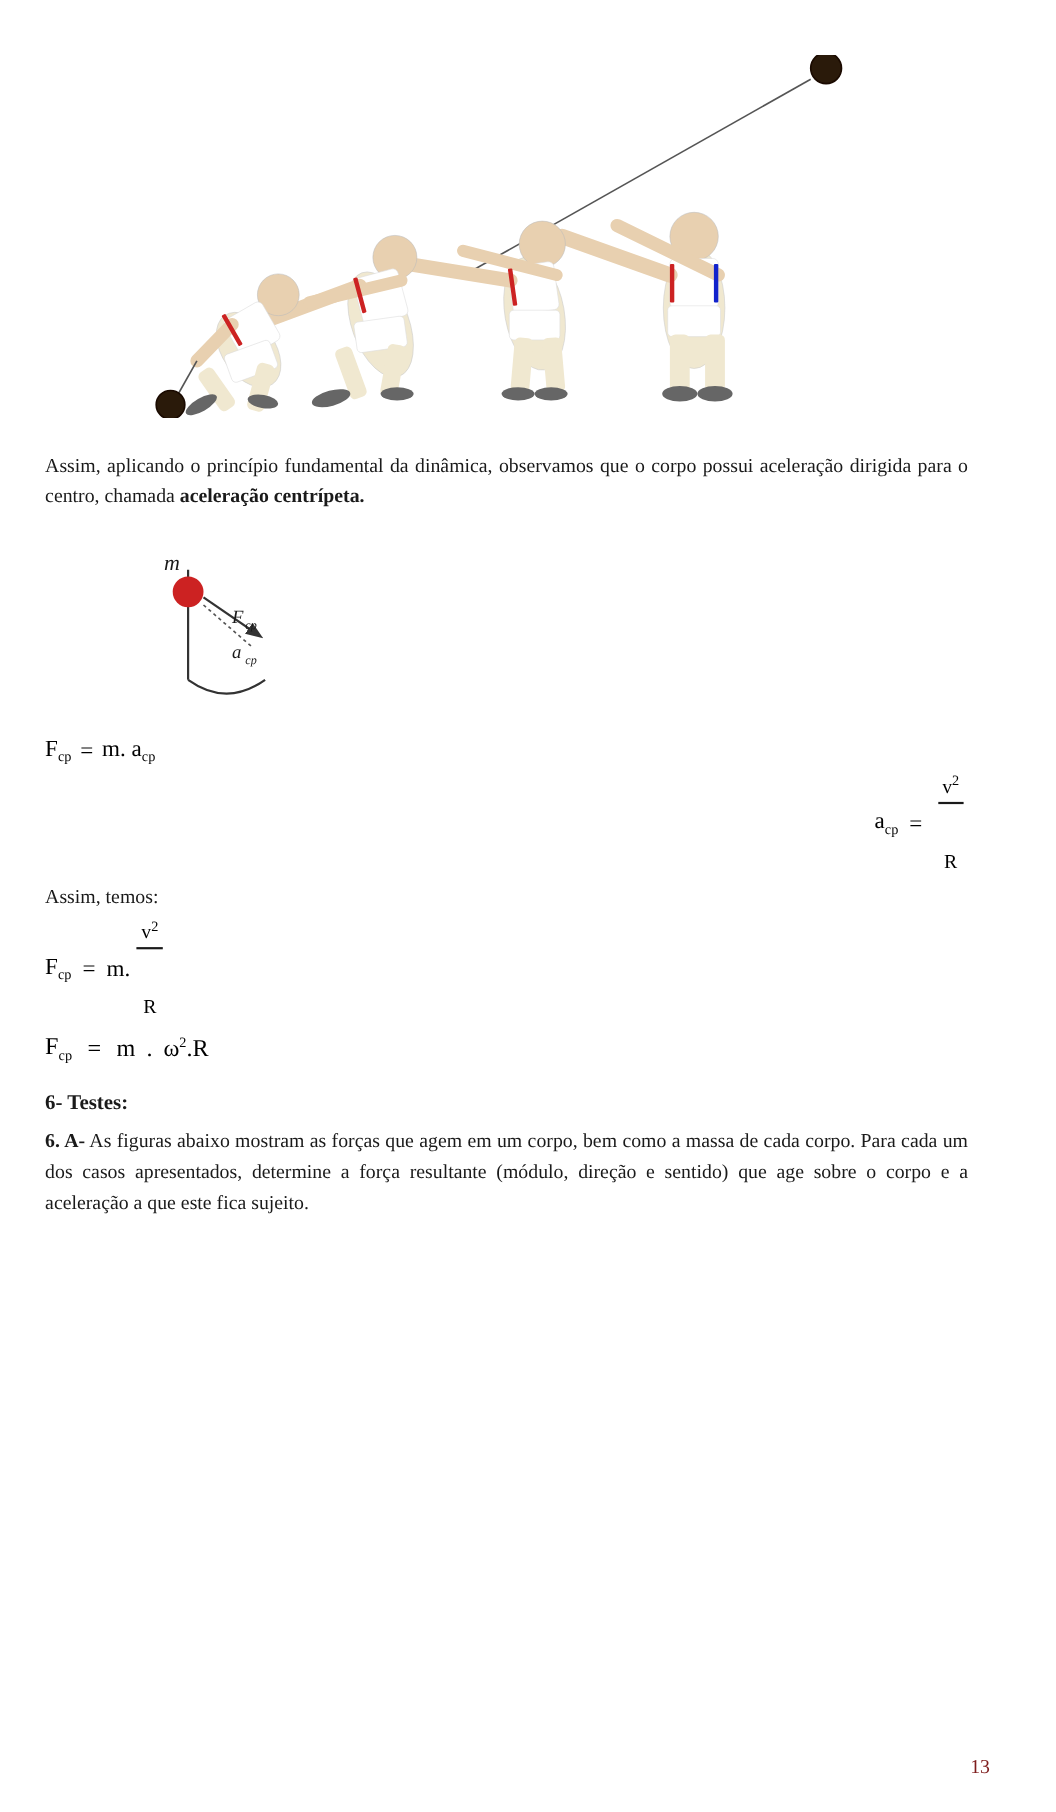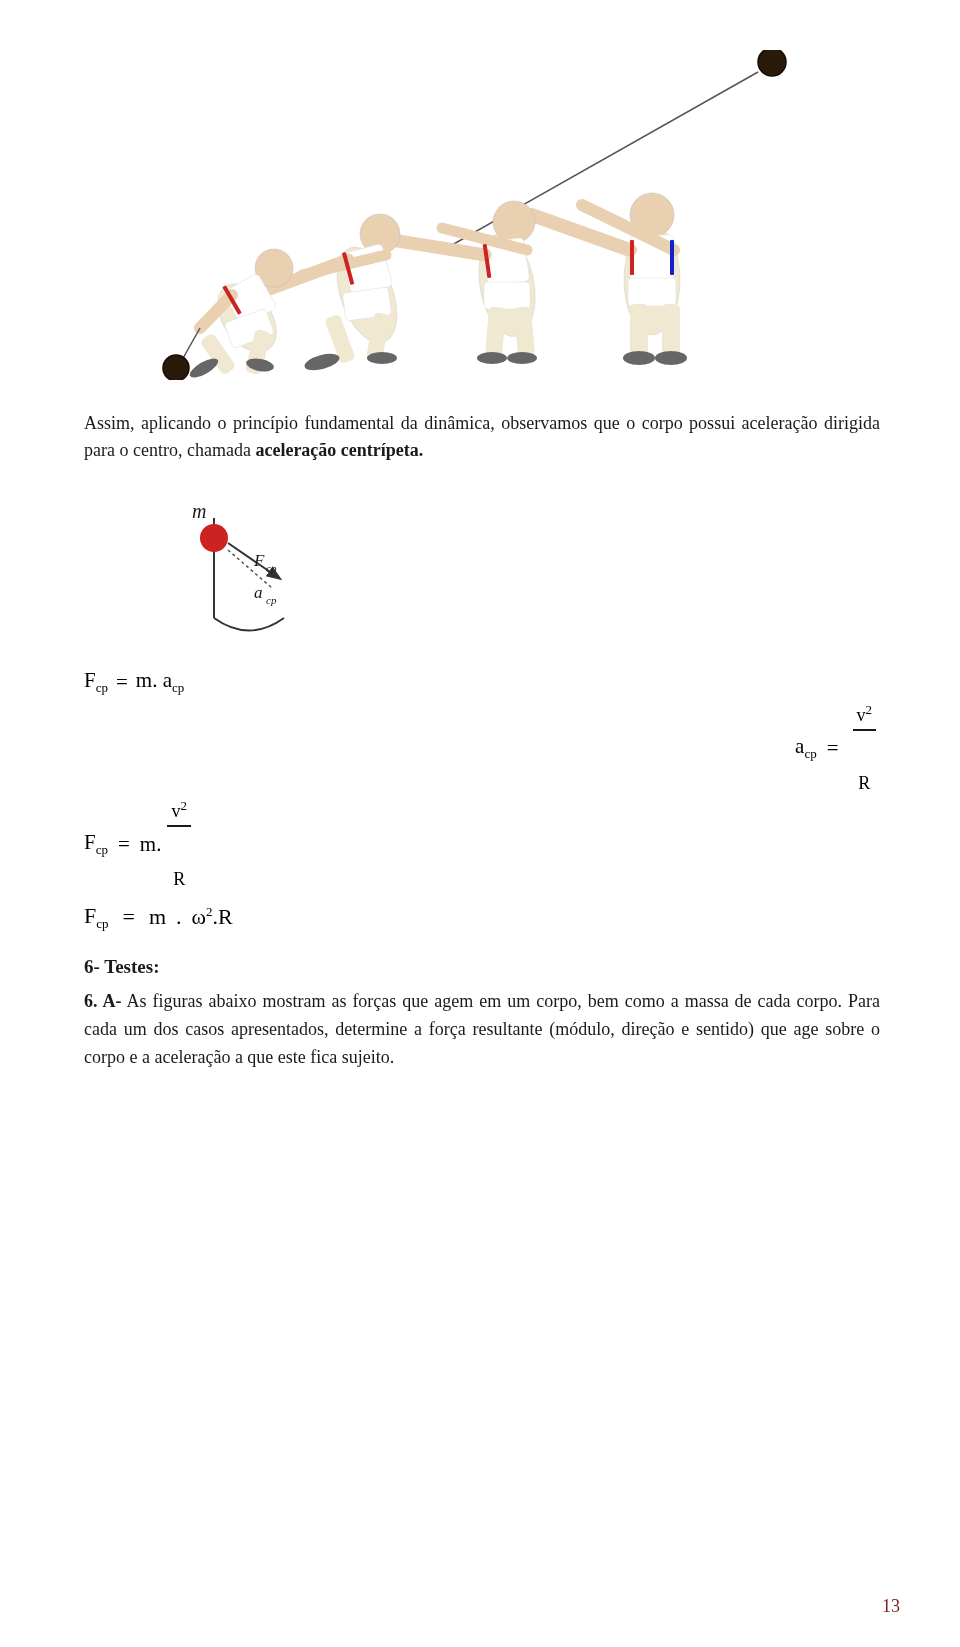--- a/index.html
+++ b/index.html
@@ -10,21 +10,21 @@
       width: 960px;
       min-height: 1647px;
       position: relative;
       overflow-x: hidden;
     }
 
     .page {
       width: 960px;
       min-height: 1647px;
       background: #ffffff;
-      padding: 40px 80px 60px 84px;
+      padding: 40px 80px 60px 41px;
       position: relative;
     }
 
     .hammer-image-area {
       width: 100%;
       display: flex;
       justify-content: center;
       margin-bottom: 30px;
       margin-top: 10px;
     }
@@ -269,20 +269,21 @@
 
   <div class="formula-line" style="margin: 4px 0 4px 0; font-size:21px; align-items:center;justify-content:flex-end;">
     <span>a<span class="sub">cp</span></span>
     <span style="margin: 0 10px;">=</span>
     <span class="frac">
       <span class="num">v<span class="sup">2</span></span>
       <span class="den">R</span>
     </span>
   </div>
 
+  <p class="body-text" style="margin: 8px 0 4px 0;">Assim, temos:</p>
 
   <div class="formula-line" style="margin: 4px 0 6px 0; font-size:21px; align-items:center;">
     <span>F<span class="sub">cp</span></span>
     <span style="margin: 0 10px;">=</span>
     <span>m.</span>
     <span class="frac" style="margin-left:6px;">
       <span class="num">v<span class="sup">2</span></span>
       <span class="den">R</span>
     </span>
   </div>

